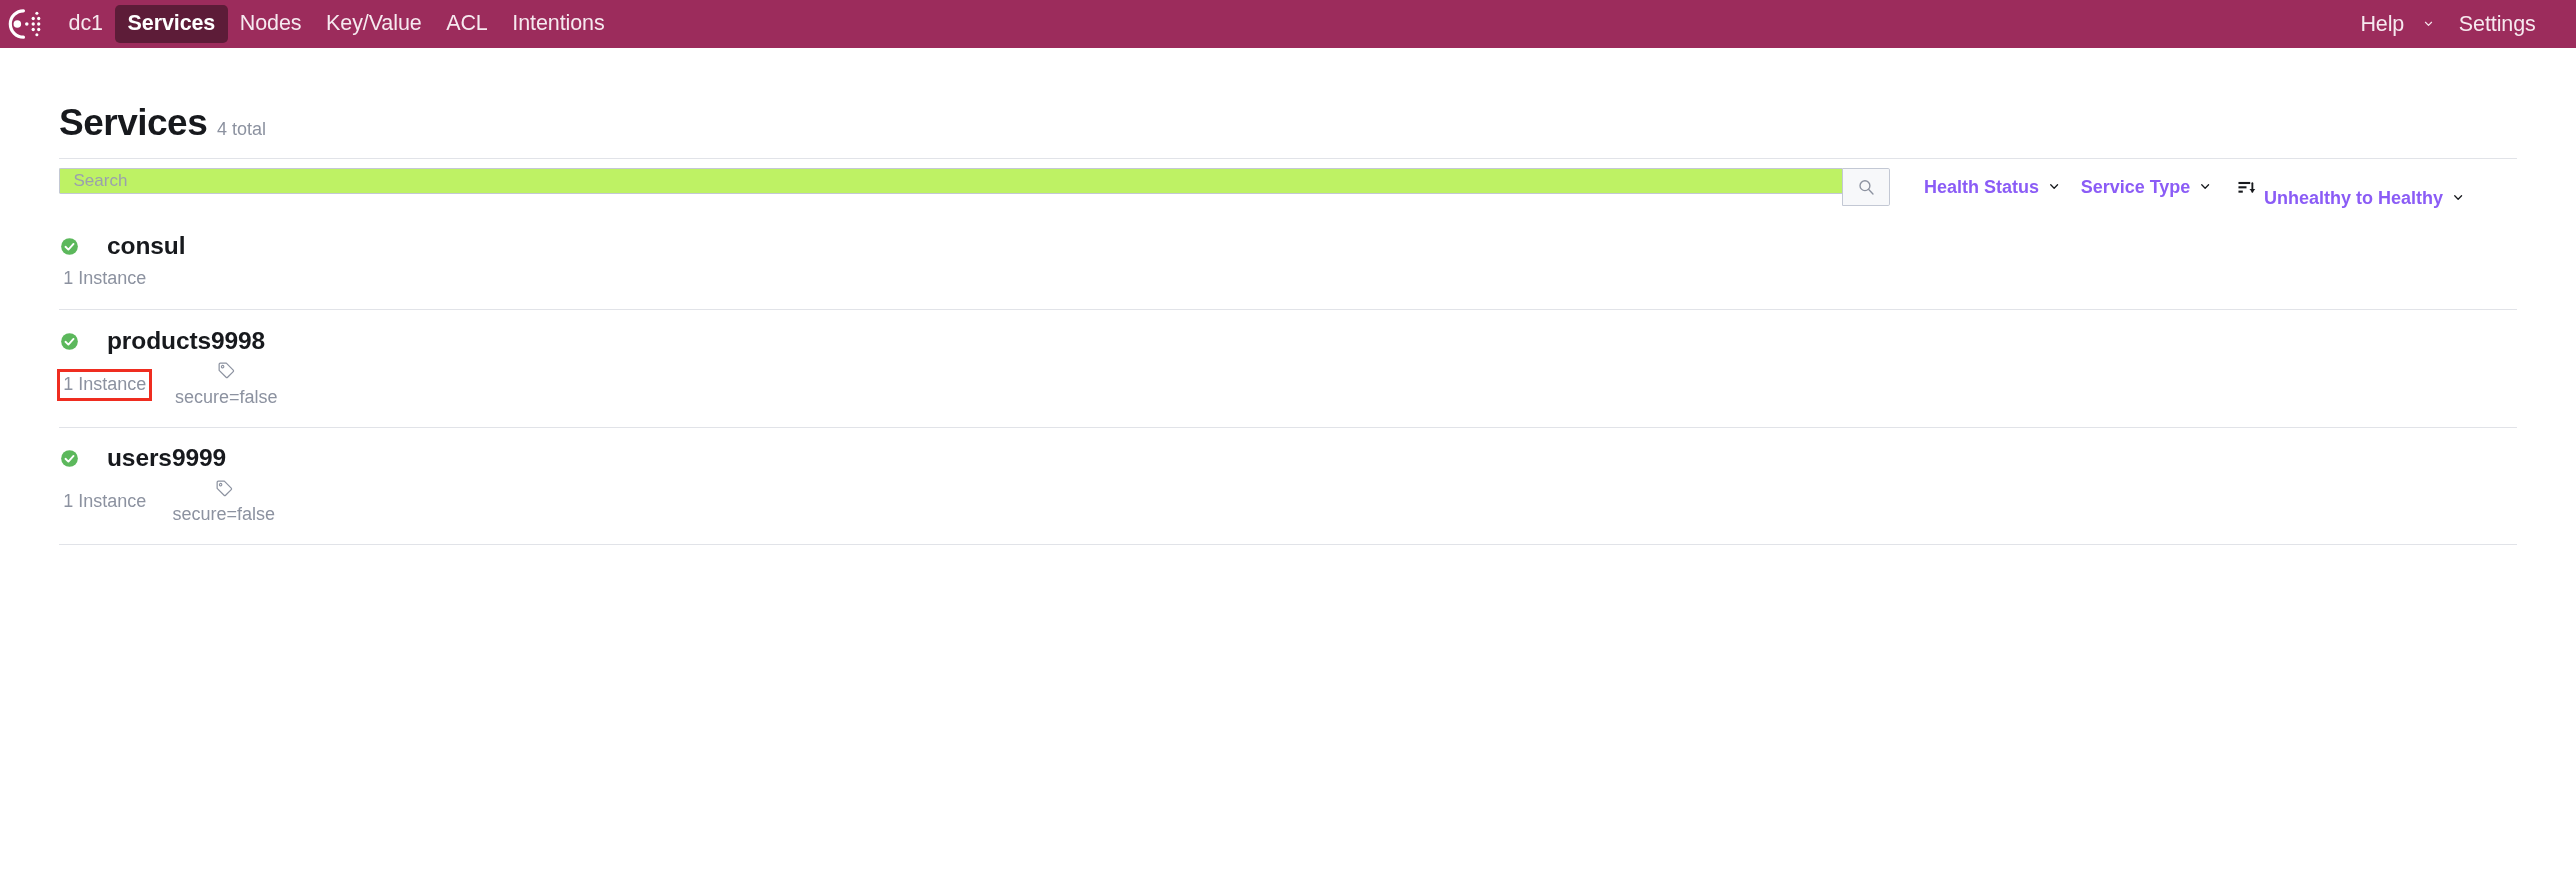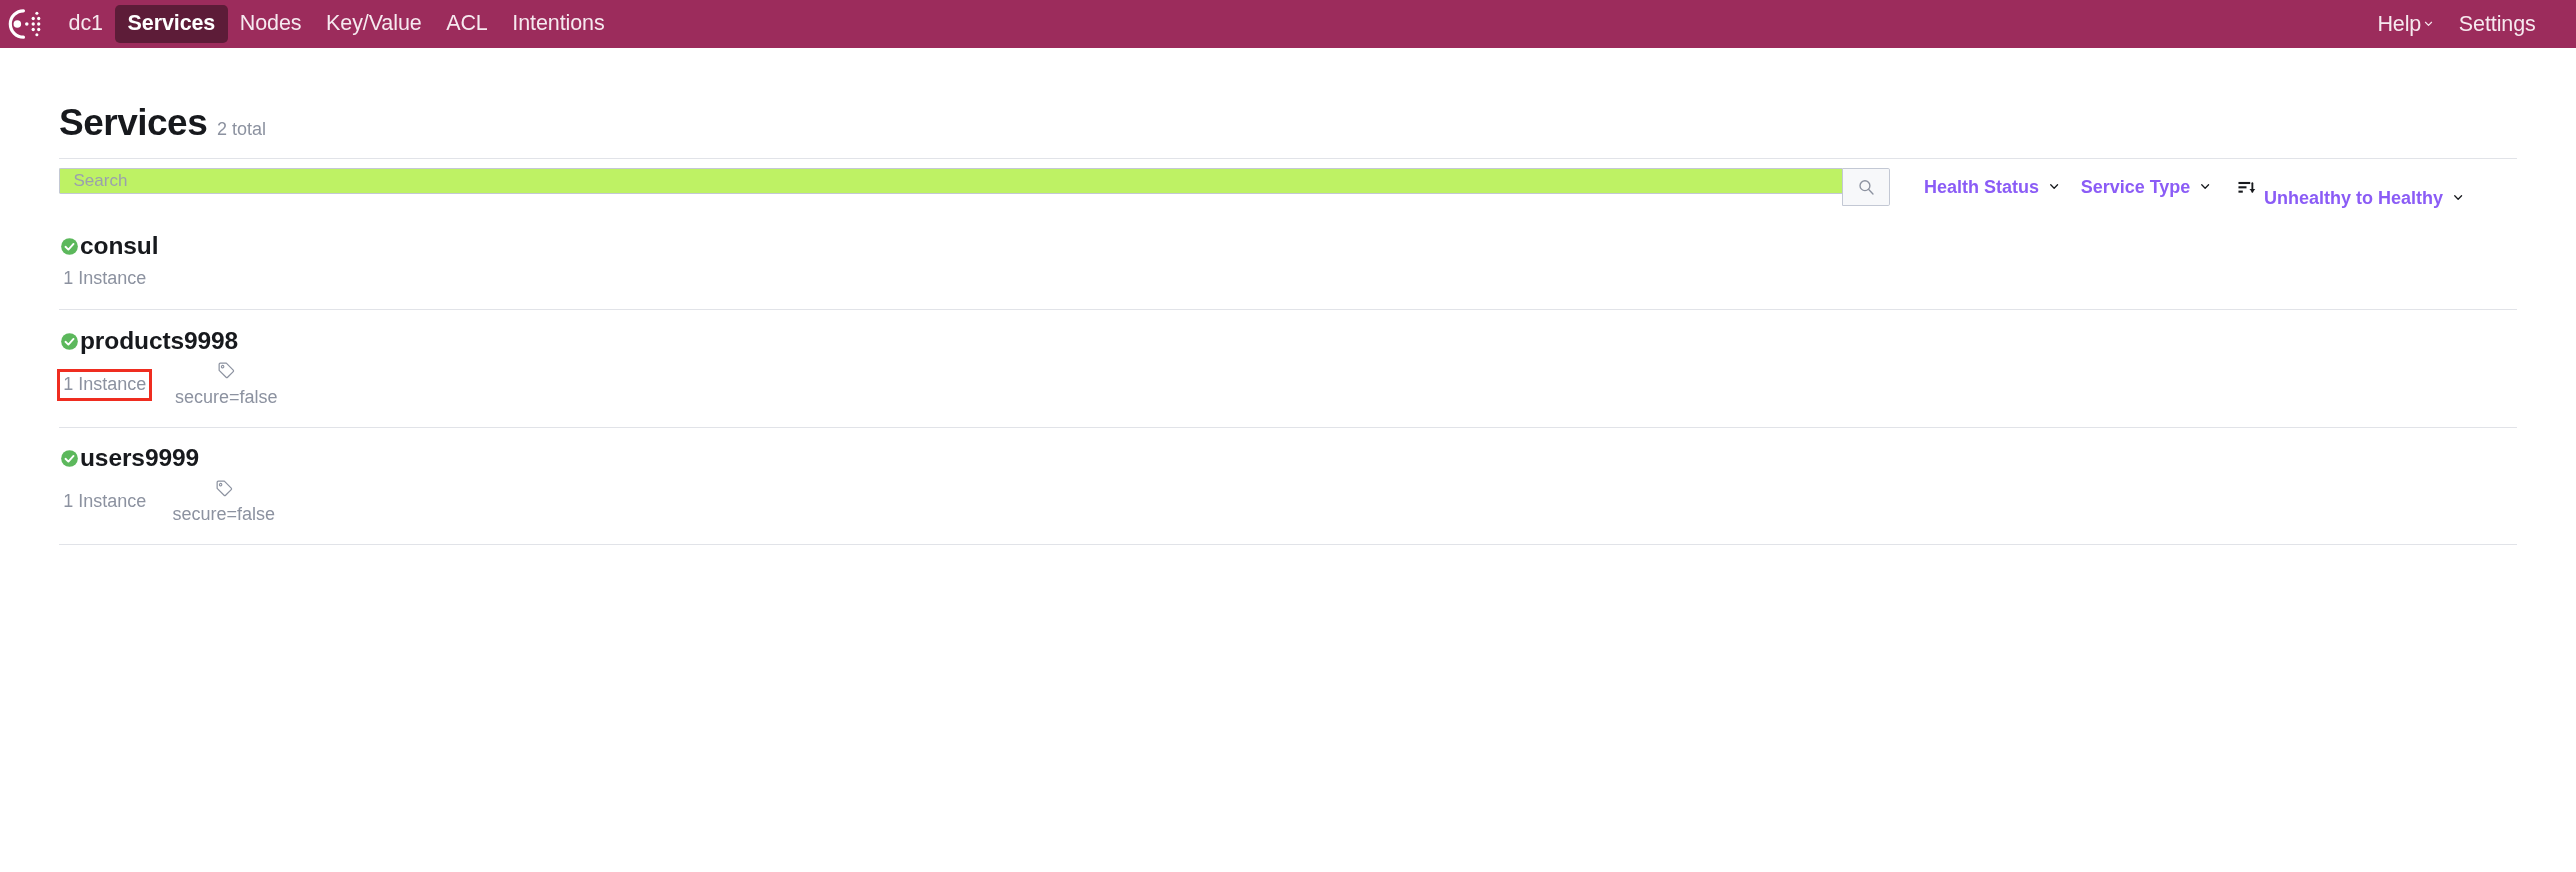--- a/index.html
+++ b/index.html
@@ -63,21 +63,21 @@
 
   .nav-right {
     position: absolute;
     right: 28px;
     top: 0;
     height: 50px;
     display: flex;
     align-items: center;
     gap: 0px;
   }
-  .nav-right .nav-item { display: flex; align-items: center; gap: 2px; }
+  .nav-right .nav-item { display: flex; align-items: center; gap: 19px; }
 
   .chev {
     display: inline-block;
     width: 11px;
     height: 11px;
     position: relative;
     top: -1.2px;
   }
   .chev svg { display: block; }
 
@@ -182,21 +182,21 @@
   .service-row {
     border-bottom: 1.8px solid #e1e3e8;
     padding: 16.6px 0 18px 0;
     position: relative;
   }
   .service-row:first-child { padding-top: 17px; }
 
   .service-title {
     display: flex;
     align-items: center;
-    gap: 0;
+    gap: 27px;
     margin-bottom: 6.1px;
   }
   .health-icon { width: 21px; height: 21px; flex: 0 0 auto; display:block; }
   .service-name {
     font-size: 24.5px;
     font-weight: 700;
     color: #17191d;
     line-height: 1.15;
     letter-spacing: -0.1px;
   }
@@ -288,21 +288,21 @@
     <div class="nav-item plain">
       <span>Settings</span>
     </div>
   </div>
 </div>
 
 <div class="page">
 
   <div class="page-head">
     <div class="page-title">Services</div>
-    <div class="page-total">2 total</div>
+    <div class="page-total">4 total</div>
   </div>
 
   <div class="filter-bar">
 
     <div class="search-wrap">
       <input class="search-input" type="text" placeholder="Search" style="">
       <div class="search-btn">
         <span>
           <svg width="21" height="21" viewBox="0 0 34 34" fill="none">
             <circle cx="14.5" cy="14" r="8" stroke="#8c92a0" stroke-width="2.2" fill="none"></circle>

